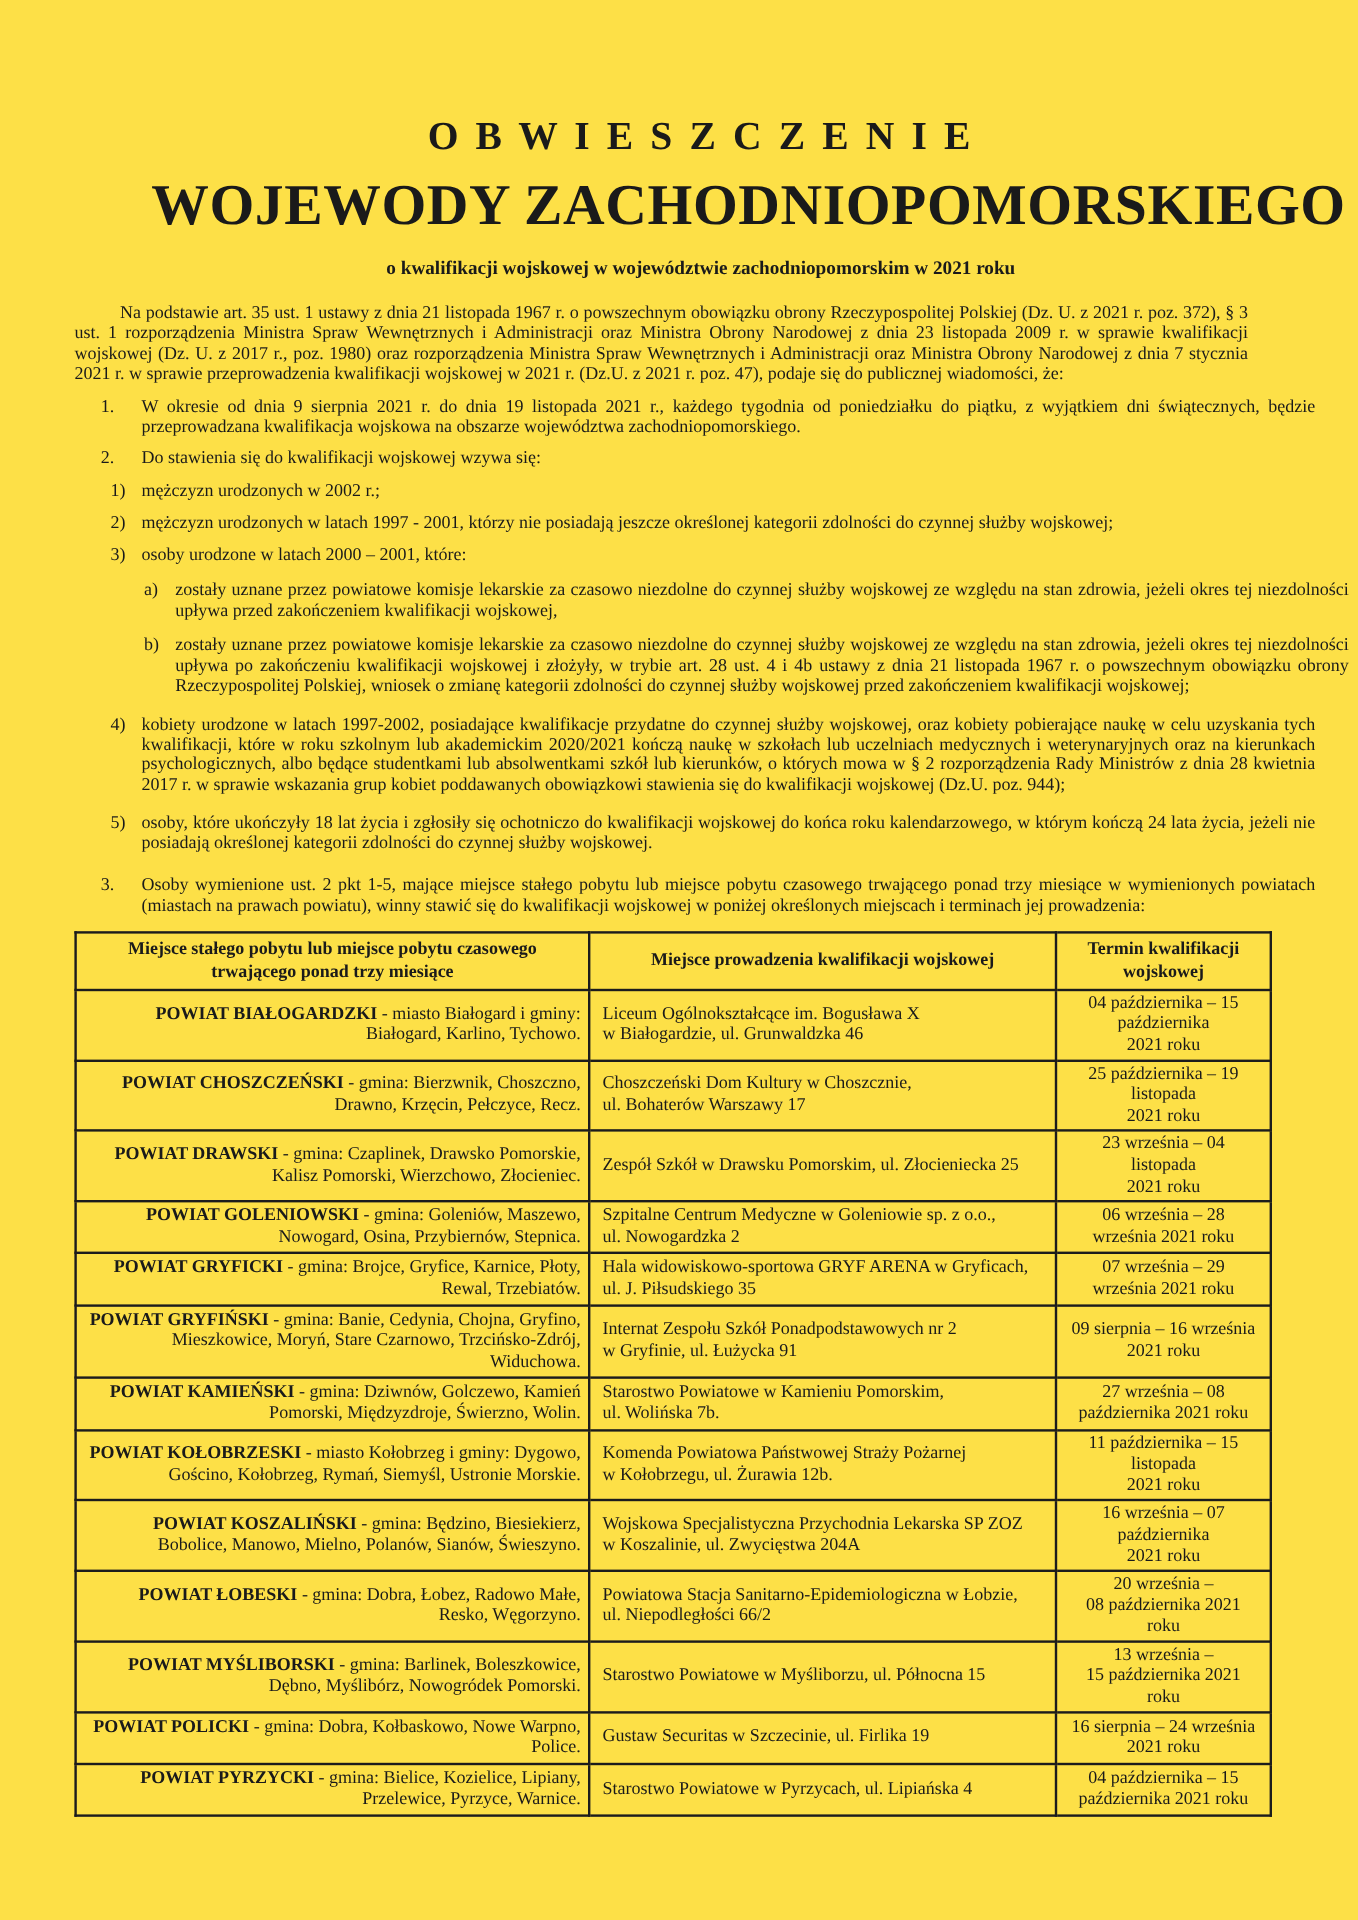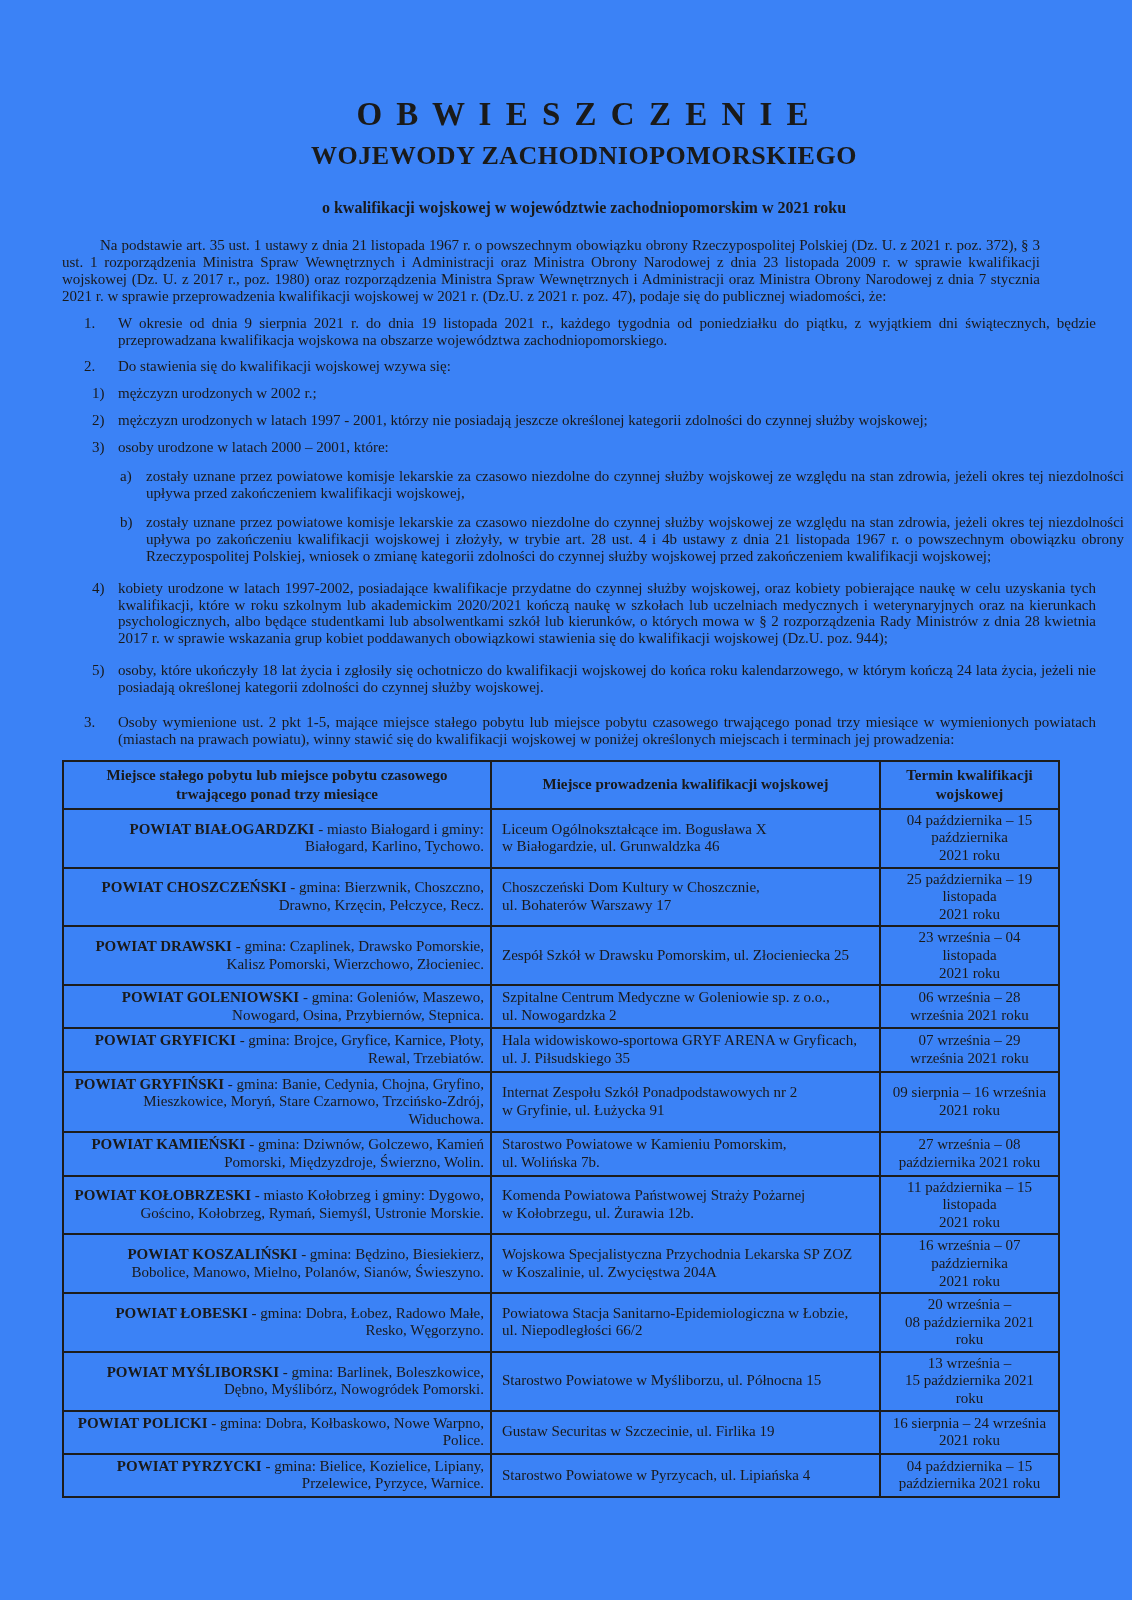--- a/index.html
+++ b/index.html
@@ -1,33 +1,33 @@
 <!DOCTYPE html>
 <html lang="pl"><head>
 <meta charset="utf-8">
 <style>
   html,body{margin:0;padding:0;background:#e8e8e8;}
   .page{
     position:relative;
     width:1132px;height:1600px;
     margin:0 auto;
-    background:#3b82f6;
+    background:#fde047;
     color:#1a1a1a;
     font-family:"Liberation Serif","DejaVu Serif",serif;
     overflow:hidden;
   }
   .doc{margin-left:62px;width:996px;}
   .title-block{padding-left:48px;text-align:center;margin-top:96px;}
   .title-1{
     font-size:33px;font-weight:bold;line-height:37px;
     letter-spacing:3px;margin:0;white-space:nowrap;
   }
   .title-2{
-    font-size:26px;font-weight:bold;line-height:46px;
-    letter-spacing:0.5px;margin:0;white-space:nowrap;
+    font-size:48px;font-weight:bold;line-height:46px;
+    letter-spacing:0.5px;margin:16px;white-space:nowrap;
   }
   .title-3{font-size:20px;line-height:26px;margin:2px 0 0 0;}
   .title-4{font-size:16px;line-height:26px;margin:16px;font-weight:bold;}
 
   .body-text{font-size:15px;line-height:16.9px;}
 
   .intro{
     width:978px;margin:16px 0 0 0;
     text-align:justify;text-indent:38px;
   }

